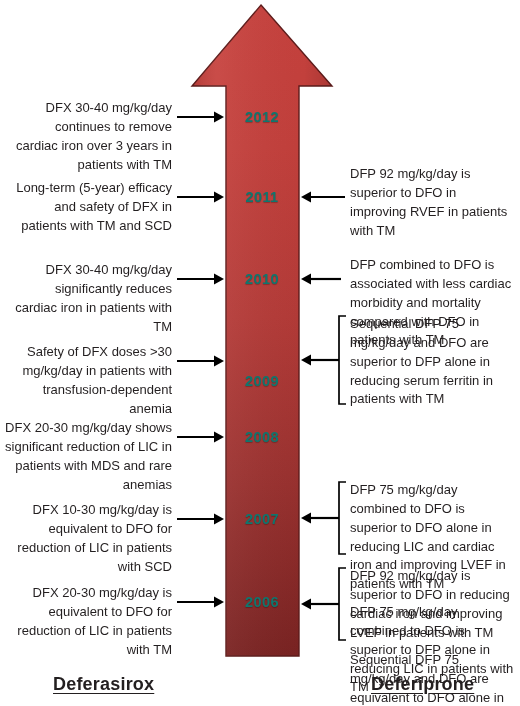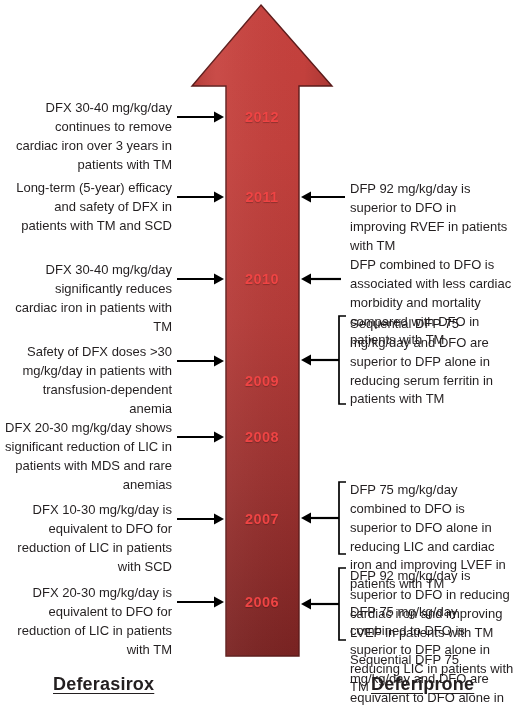--- a/index.html
+++ b/index.html
@@ -24,21 +24,21 @@
     width: 520px;
     height: 706px;
     pointer-events: none;
   }
 
   
   .year-label {
     position: absolute;
     width: 72px;
     text-align: center;
-    color: #ef4444;
+    color: #0f766e;
     font-weight: bold;
     font-size: 14.5px;
     letter-spacing: 0.4px;
     font-family: "Liberation Sans", sans-serif;
     text-shadow: 0 1px 1px rgba(0,0,0,0.25);
   }
 
   
   .event-text {
     position: absolute;
@@ -182,21 +182,21 @@
 <div class="event-text left" style="left:2px; top:419px; width:170px;">
   <p>DFX 20-30 mg/kg/day shows significant reduction of LIC in patients with MDS and rare anemias</p>
 </div>
 <div class="event-text left" style="left:12px; top:501px; width:160px;">
   <p>DFX 10-30 mg/kg/day is equivalent to DFO for reduction of LIC in patients with SCD</p>
 </div>
 <div class="event-text left" style="left:12px; top:584px; width:160px;">
   <p>DFX 20-30 mg/kg/day is equivalent to DFO for reduction of LIC in patients with TM</p>
 </div>
 
-<div class="event-text right" style="left:350px; top:180px; width:165px;">
+<div class="event-text right" style="left:350px; top:165px; width:165px;">
   <p>DFP 92 mg/kg/day is superior to DFO in improving RVEF in patients with TM</p>
 </div>
 <div class="event-text right" style="left:350px; top:256px; width:165px;">
   <p>DFP combined to DFO is associated with less cardiac morbidity and mortality compared with DFO in patients with TM</p>
 </div>
 <div class="event-text right" style="left:350px; top:315px; width:165px;">
   <p>Sequential DFP 75 mg/kg/day and DFO are superior to DFP alone in reducing serum ferritin in patients with TM</p>
 </div>
 <div class="event-text right" style="left:350px; top:481px; width:165px;">
   <p>DFP 75 mg/kg/day combined to DFO is superior to DFO alone in reducing LIC and cardiac iron and improving LVEF in patients with TM</p>

